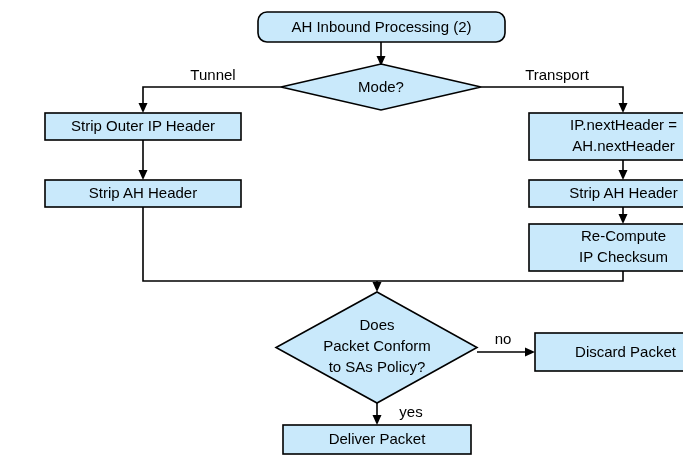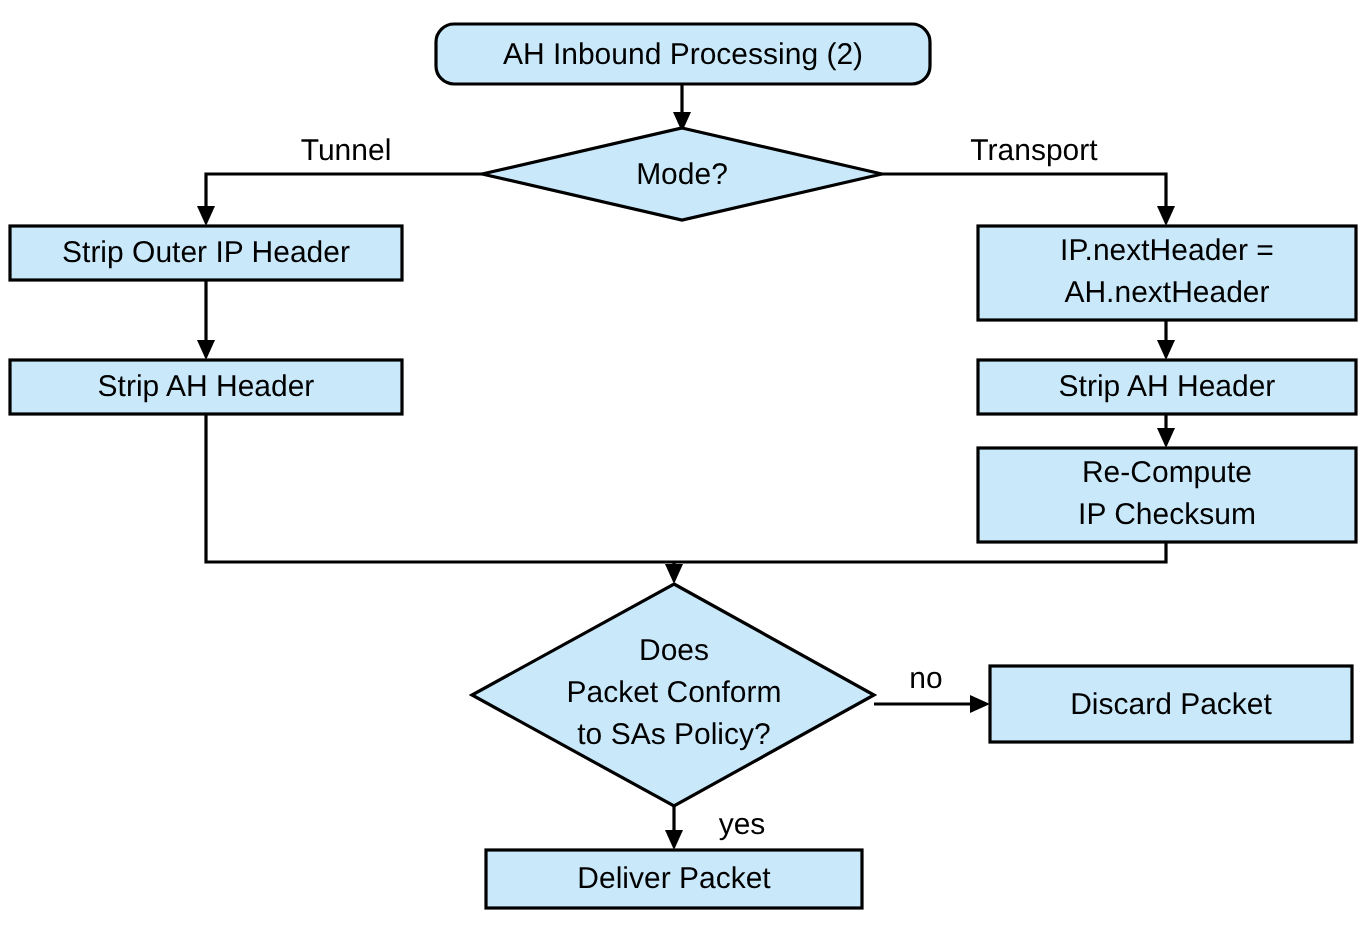--- a/index.html
+++ b/index.html
@@ -10,20 +10,21 @@
   body {
     width: 683px;
     height: 468px;
     font-family: "Liberation Sans", sans-serif;
     overflow: hidden;
   }
   #flow-root {
     position: relative;
     width: 540px;
     height: 468px;
+    padding-left: 40px;
   }
   svg#flowchart {
     display: block;
     width: 683px;
     height: 468px;
   }
   .node-shape {
     fill: #c9e9fb;
     stroke: #000000;
     stroke-width: 1.6;

